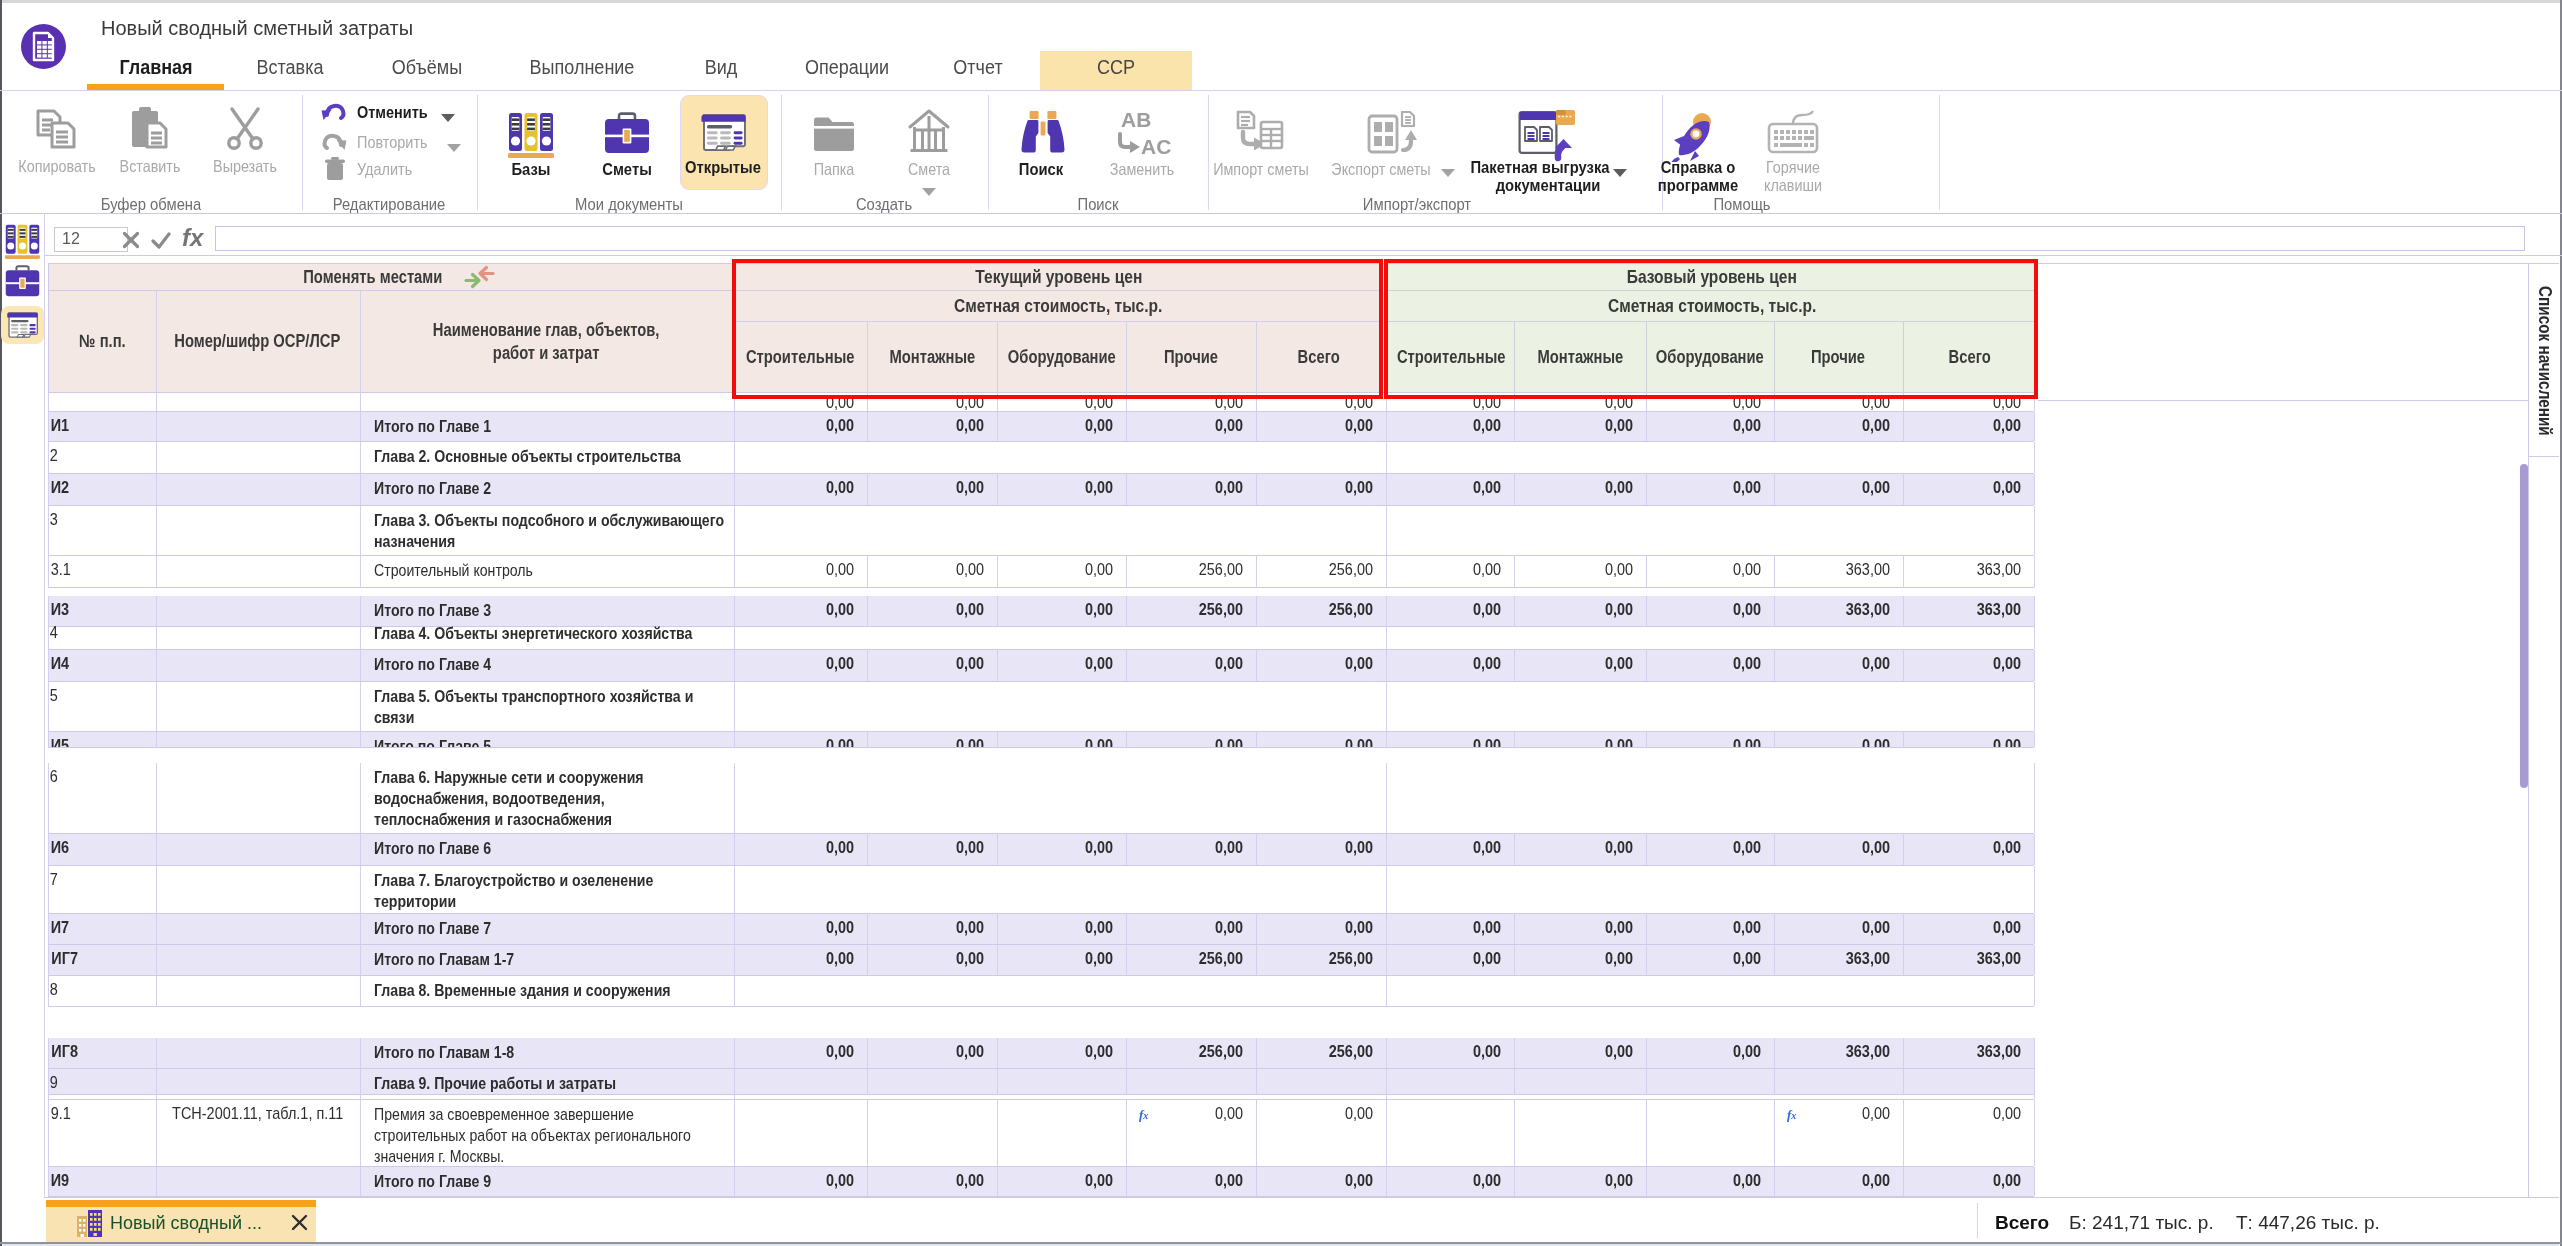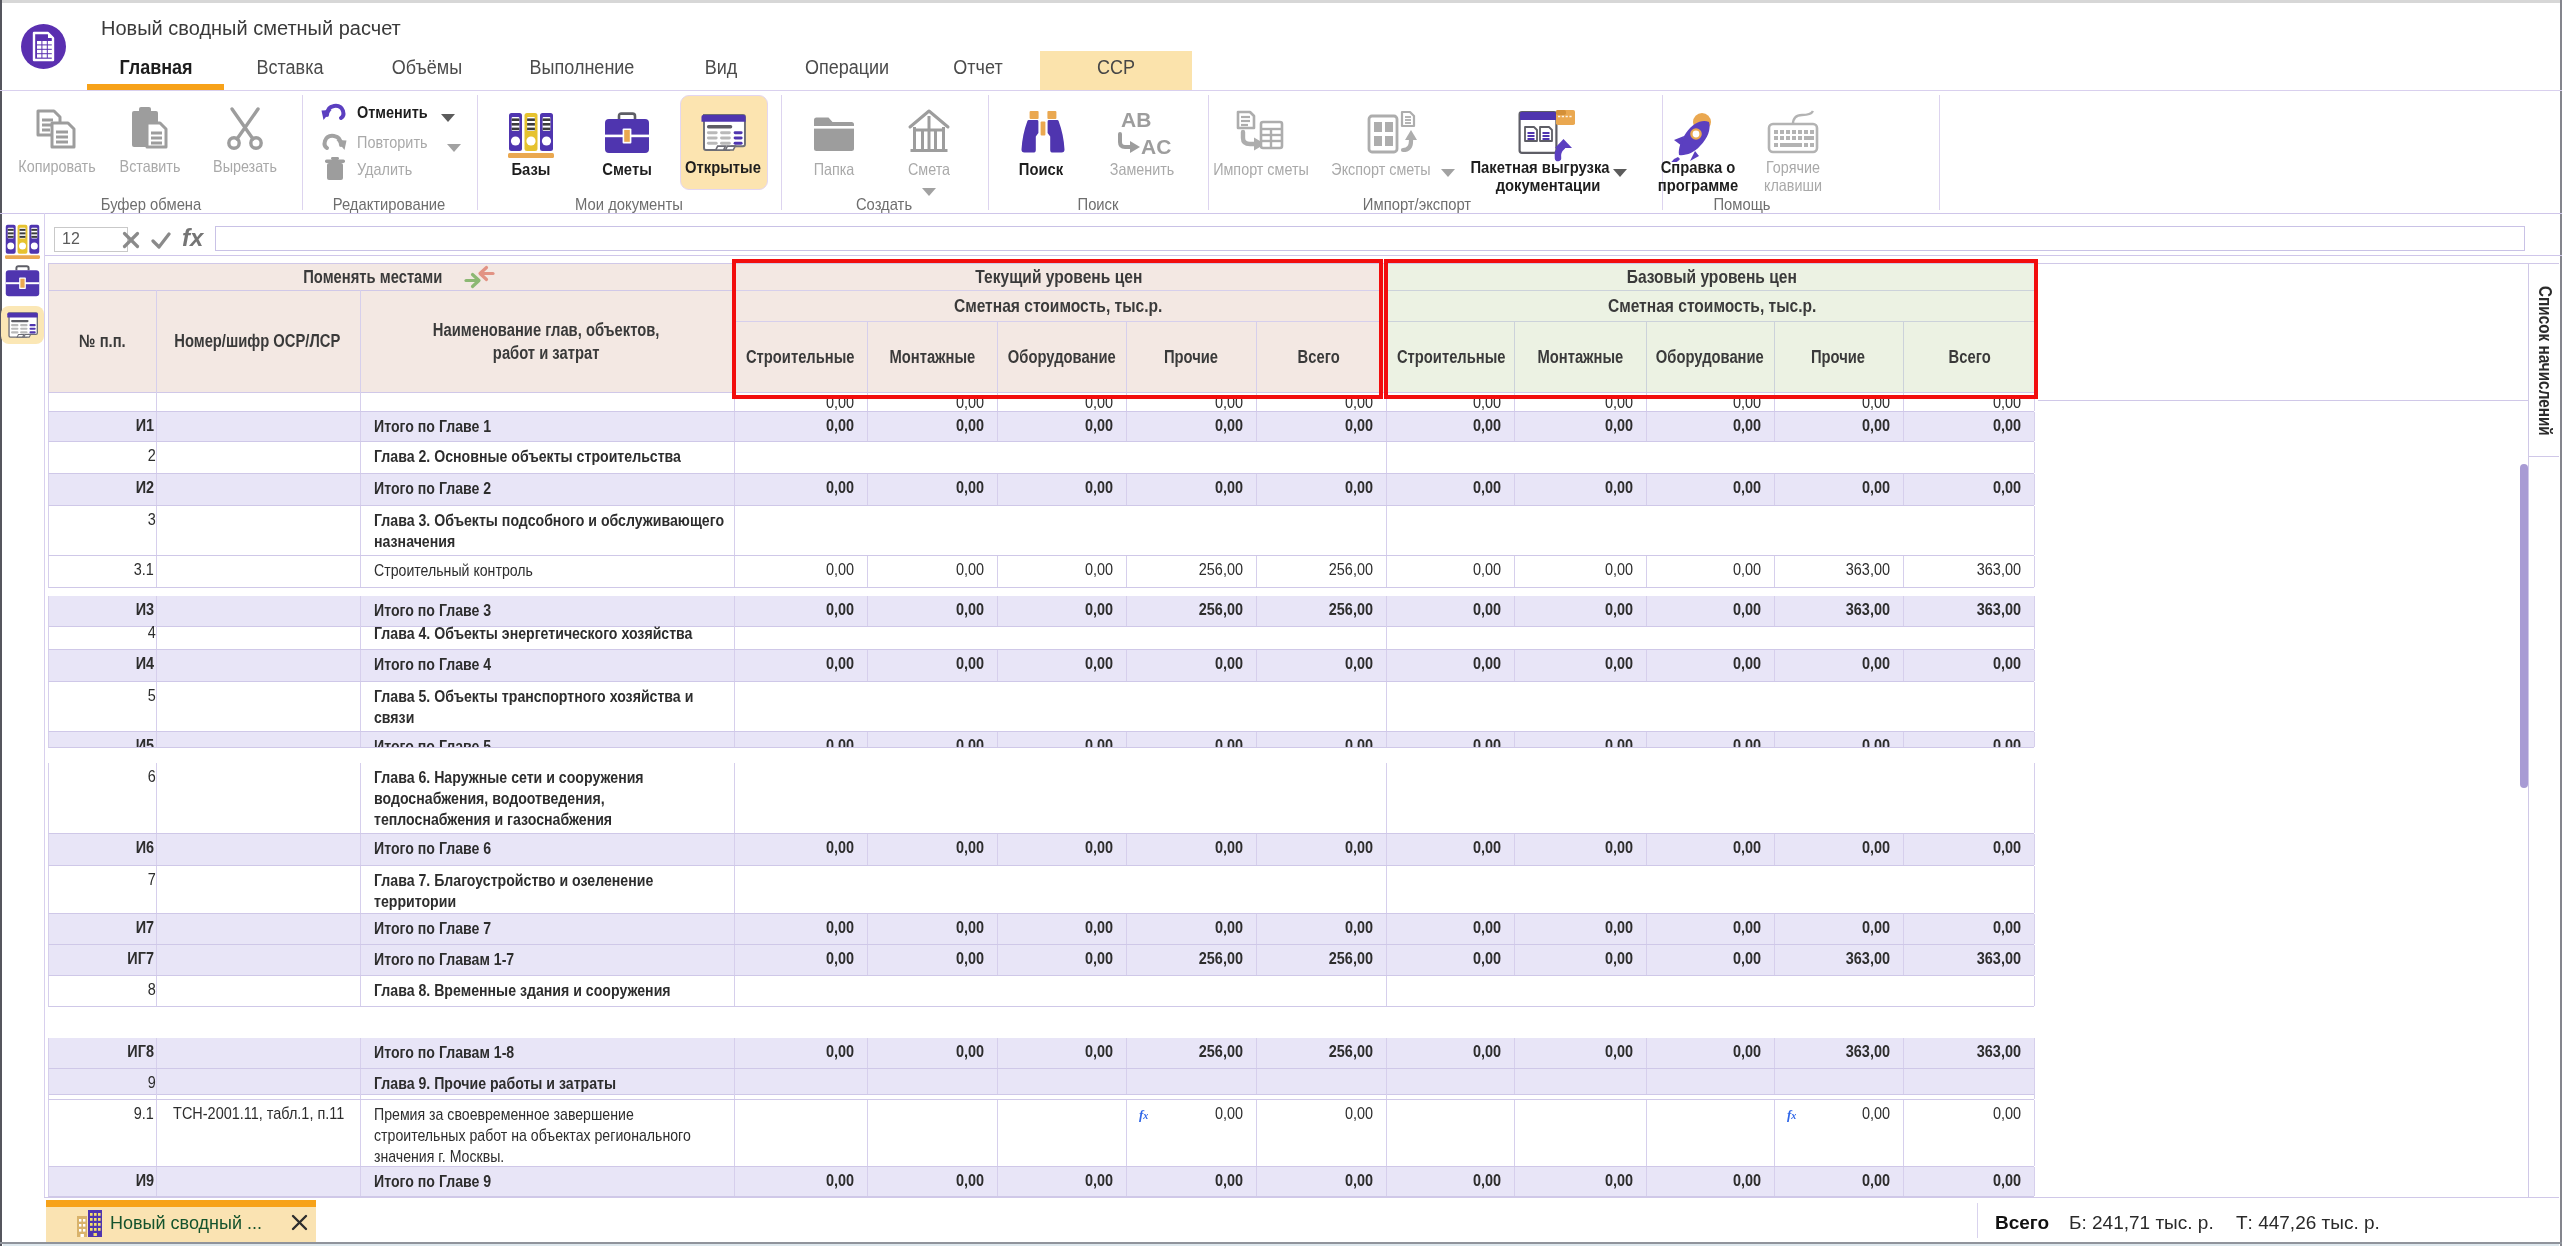--- a/index.html
+++ b/index.html
@@ -15,21 +15,21 @@
  grid-template-columns:108px 203.5px 374.5px 133px 130px 129px 130px 130px 128px 132px 128px 129px 131px;
  border-bottom:1px solid #cfc8e8;border-left:1px solid #d6cfec;font-size:17px;color:#2d2d2d;}
 .row>div{box-sizing:border-box;border-right:1px solid #d6cfec;padding-top:4px;overflow:hidden;}
 .sx{display:inline-block;transform:scaleX(0.85);white-space:nowrap;}
 .tr .sx{transform-origin:100% 50%;}
 .tc .sx{transform-origin:50% 50%;}
 .tl .sx{transform-origin:0 0;white-space:normal;width:421.5px;transform:scaleX(0.8315);}
 .hx{display:inline-block;transform:scaleX(0.82);transform-origin:50% 50%;white-space:nowrap;text-align:center;}
 .lav{background:#e8e5f7;}
 .b{font-weight:bold;}
-.tc{text-align:right;}
+.tc{text-align:left;}
 .tl{text-align:left;padding-left:13px;padding-right:10px;line-height:21px;}
 .tr{text-align:right;padding-right:13px;}
 .hcell{position:absolute;display:flex;align-items:center;justify-content:center;
  font-weight:bold;color:#3a3a3a;font-size:18px;text-align:center;}
 .h19{font-size:19px;}
 .vtxt{writing-mode:vertical-rl;font-size:18px;font-weight:bold;color:#2b2b2b;transform:scaleY(0.85);transform-origin:50% 0;}
 </style></head><body>
 
 <div class="a" style="left:0;top:0;width:2562px;height:3px;background:#d7d7d7"></div>
 <div class="a" style="left:0;top:0;width:2px;height:1246px;background:#55565e"></div>
@@ -48,21 +48,21 @@
       <rect x="21.4" y="21.4" width="4.4" height="3.4"></rect>
       <rect x="26.8" y="21.4" width="4.4" height="3.4"></rect>
 <rect x="16" y="25.8" width="4.4" height="3.4"></rect>
       <rect x="21.4" y="25.8" width="4.4" height="3.4"></rect>
       <rect x="26.8" y="25.8" width="4.4" height="3.4"></rect>
 <rect x="16" y="30.2" width="4.4" height="3.4"></rect>
       <rect x="21.4" y="30.2" width="4.4" height="3.4"></rect>
       <rect x="26.8" y="30.2" width="4.4" height="3.4"></rect>
 </g>
   </svg>
-<div class="a" style="left:101px;top:17px;font-size:20px;color:#3a3a3a">Новый сводный сметный расчет</div>
+<div class="a" style="left:101px;top:17px;font-size:20px;color:#3a3a3a">Новый сводный сметный затраты</div>
 <div class="a" style="left:1040px;top:51px;width:152px;height:39px;background:#fbe3ac"></div>
 <div class="a" style="left:155.5px;top:56px;transform:translateX(-50%) scaleX(0.9);font-size:20px;white-space:nowrap;font-weight:bold;color:#1c1c1c">Главная</div>
 <div class="a" style="left:290px;top:56px;transform:translateX(-50%) scaleX(0.9);font-size:20px;white-space:nowrap;color:#4b4b4b">Вставка</div>
 <div class="a" style="left:427px;top:56px;transform:translateX(-50%) scaleX(0.9);font-size:20px;white-space:nowrap;color:#4b4b4b">Объёмы</div>
 <div class="a" style="left:582px;top:56px;transform:translateX(-50%) scaleX(0.9);font-size:20px;white-space:nowrap;color:#4b4b4b">Выполнение</div>
 <div class="a" style="left:720.5px;top:56px;transform:translateX(-50%) scaleX(0.9);font-size:20px;white-space:nowrap;color:#4b4b4b">Вид</div>
 <div class="a" style="left:847px;top:56px;transform:translateX(-50%) scaleX(0.9);font-size:20px;white-space:nowrap;color:#4b4b4b">Операции</div>
 <div class="a" style="left:978px;top:56px;transform:translateX(-50%) scaleX(0.9);font-size:20px;white-space:nowrap;color:#4b4b4b">Отчет</div>
 <div class="a" style="left:1116px;top:56px;transform:translateX(-50%) scaleX(0.9);font-size:20px;color:#464646">ССР</div>
 <div class="a" style="left:87px;top:84px;width:137px;height:5.5px;background:#f7a219"></div>

